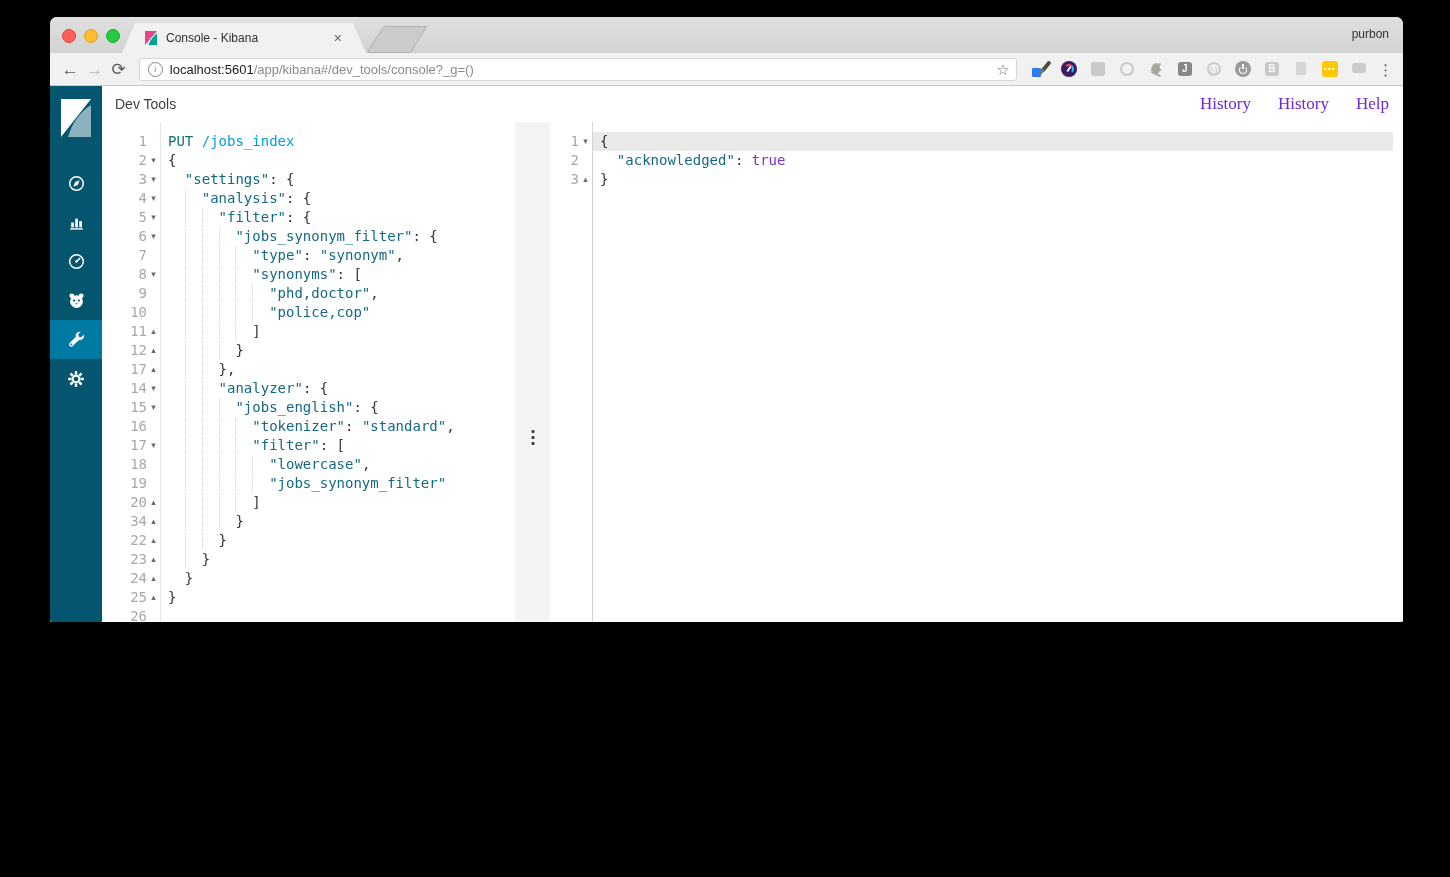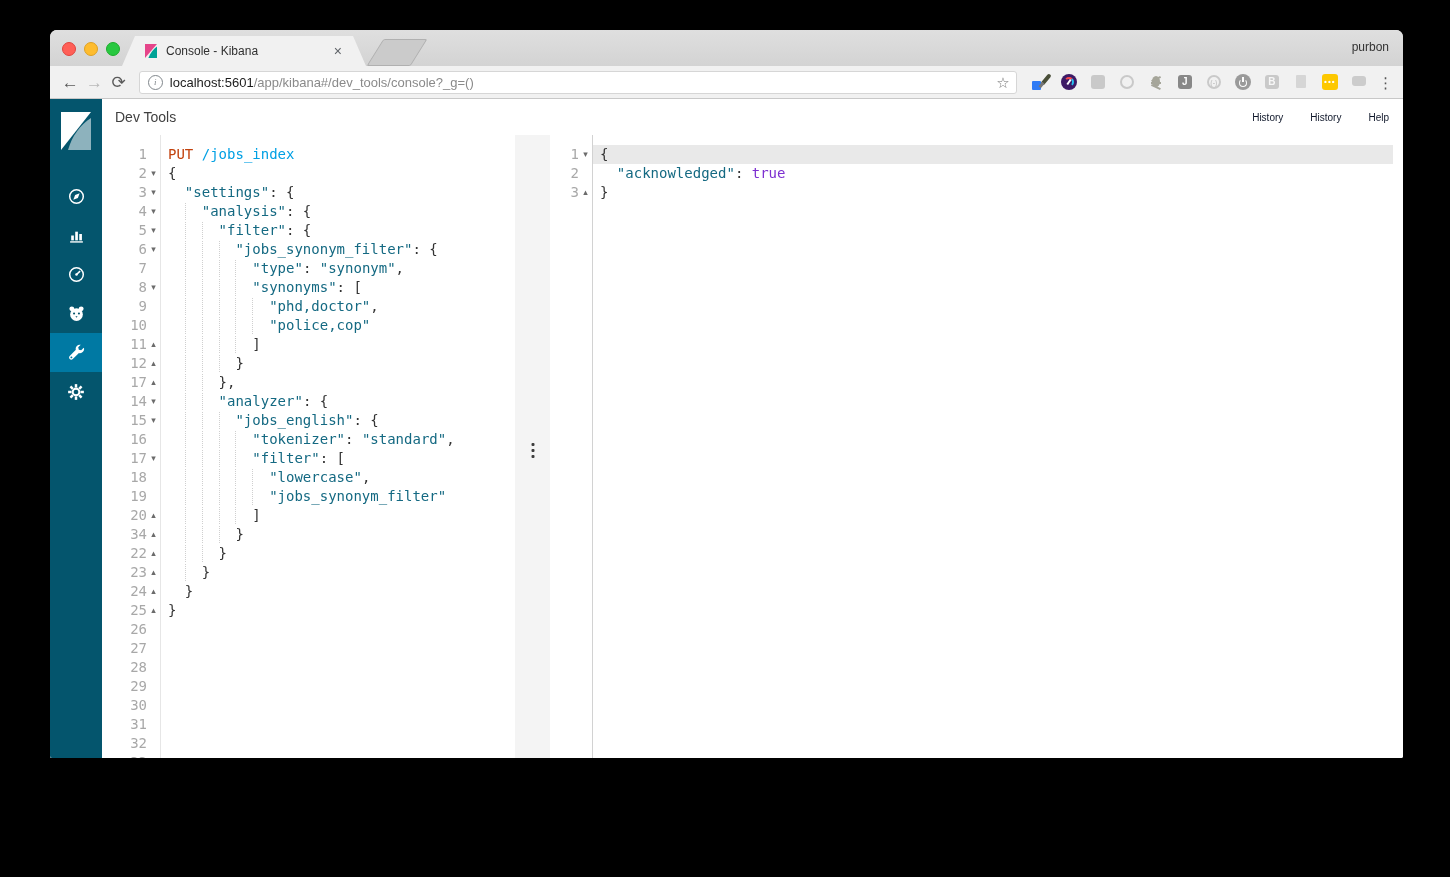--- a/index.html
+++ b/index.html
@@ -1,17 +1,17 @@
 <!DOCTYPE html>
 <html><head>
 <meta charset="utf-8">
 <style>
   html,body{margin:0;padding:0;}
   body{width:1450px;height:877px;background:#000;font-family:"Liberation Sans",sans-serif;position:relative;overflow:hidden;}
-  .window{position:absolute;left:50px;top:30px;width:1353px;height:728px;border-radius:7px 7px 2px 2px;overflow:hidden;background:#fff;box-shadow:0 10px 40px rgba(0,0,0,.6);}
+  .window{position:absolute;left:50px;top:17px;width:1353px;height:605px;border-radius:7px 7px 2px 2px;overflow:hidden;background:#fff;box-shadow:0 10px 40px rgba(0,0,0,.6);}
 
   
   .tabstrip{height:36px;background:linear-gradient(#dfdfdf,#d3d3d3);position:relative;}
   .traffic{position:absolute;top:12px;left:12px;display:flex;gap:8px;}
   .traffic i{width:12px;height:12px;border-radius:50%;display:block;}
   .tl-red{background:#ff5f57;border:.5px solid #e0443e;}
   .tl-yellow{background:#febc2e;border:.5px solid #dea123;}
   .tl-green{background:#28c840;border:.5px solid #1dad2b;}
   .tab{position:absolute;left:72px;top:6px;width:244px;height:30px;background:#f1f1f1;clip-path:polygon(13px 0,calc(100% - 13px) 0,100% 100%,0 100%);display:flex;align-items:center;padding:0 24px 0 22px;box-sizing:border-box;}
   .tab .title{font-size:12px;color:#303030;margin-left:8px;flex:1;white-space:nowrap;overflow:hidden;}
@@ -58,42 +58,42 @@
   .logo{width:52px;height:64px;display:flex;align-items:center;justify-content:center;margin-bottom:14px;}
   .side-item{width:52px;height:39px;display:flex;align-items:center;justify-content:center;}
   .side-item.active{background:#0079a3;}
   .collapse{position:absolute;bottom:7px;left:16px;width:20px;height:20px;border-radius:50%;background:#fff;display:flex;align-items:center;justify-content:center;}
   .collapse i{display:block;width:0;height:0;border:5px solid transparent;border-left:7px solid #04556d;margin-left:5px;}
 
   .main{flex:1;display:flex;flex-direction:column;min-width:0;}
   .topbar{height:36px;display:flex;align-items:center;}
   .crumb{font-size:14px;color:#3f3f3f;margin-left:13px;}
   .navlinks{margin-left:auto;display:flex;gap:27px;margin-right:14px;}
-  .navlinks span{font-size:10px;color:#0f172a;cursor:pointer;}
+  .navlinks span{font-size:17px;color:#6d28d9;cursor:pointer;font-family:Liberation Serif, serif;}
   .tabrow{height:35px;border-bottom:1px solid #d9d9d9;display:flex;align-items:flex-end;}
   .console-tab{margin-left:13px;font-size:18px;color:#1c6d9e;padding:0 2px 7px 0;border-bottom:4px solid #1c6d9e;margin-bottom:-1px;}
 
   
   .editor{flex:1;display:flex;min-height:0;font-family:"DejaVu Sans Mono",monospace;font-size:14px;}
   .panel{display:flex;overflow:hidden;}
   .lpanel{width:413px;flex:0 0 auto;}
   .rpanel{flex:1;min-width:0;}
   .gutter{background:#fff;padding-top:10px;box-sizing:border-box;flex:0 0 auto;display:flex;flex-direction:column;}
   .lgutter{width:59px;border-right:1px solid #e6e6e6;}
   .rgutter{width:43px;border-right:1px solid #d2d2d2;}
   .grow{height:19px;display:flex;align-items:center;flex:0 0 auto;}
   .num{flex:1;text-align:right;color:#a8a8a8;font-size:14px;line-height:19px;}
   .fold{width:13px;text-align:center;font-size:9px;color:#6b6b6b;line-height:19px;font-family:"DejaVu Sans",sans-serif;}
   .codearea{flex:1;padding-top:10px;overflow:hidden;min-width:0;}
   .rpanel .codearea{margin-right:10px;}
   .crow{height:19px;line-height:19px;white-space:pre;padding-left:7px;position:relative;}
   .crow.active-line{background:#e9e9e9;}
   .ind{display:inline-block;height:19px;position:relative;vertical-align:top;}
   .guide{position:absolute;top:1px;bottom:1px;width:0;border-left:1px dotted #cfcfcf;}
-  .t-m{color:#c2410c;}
+  .t-m{color:#0f766e;}
   .t-u{color:#00a0e4;}
   .t-s{color:#146982;}
   .t-p{color:#333;}
   .t-b{color:#7d2fd0;}
 
   .splitter{width:35px;background:#f4f4f4;flex:0 0 auto;position:relative;}
   .dragdots{position:absolute;left:50%;top:308px;transform:translateX(-50%);display:flex;flex-direction:column;gap:3px;}
   .dragdots i{width:3px;height:3px;background:#3c3c3c;border-radius:1px;display:block;}
 </style>
 </head>

